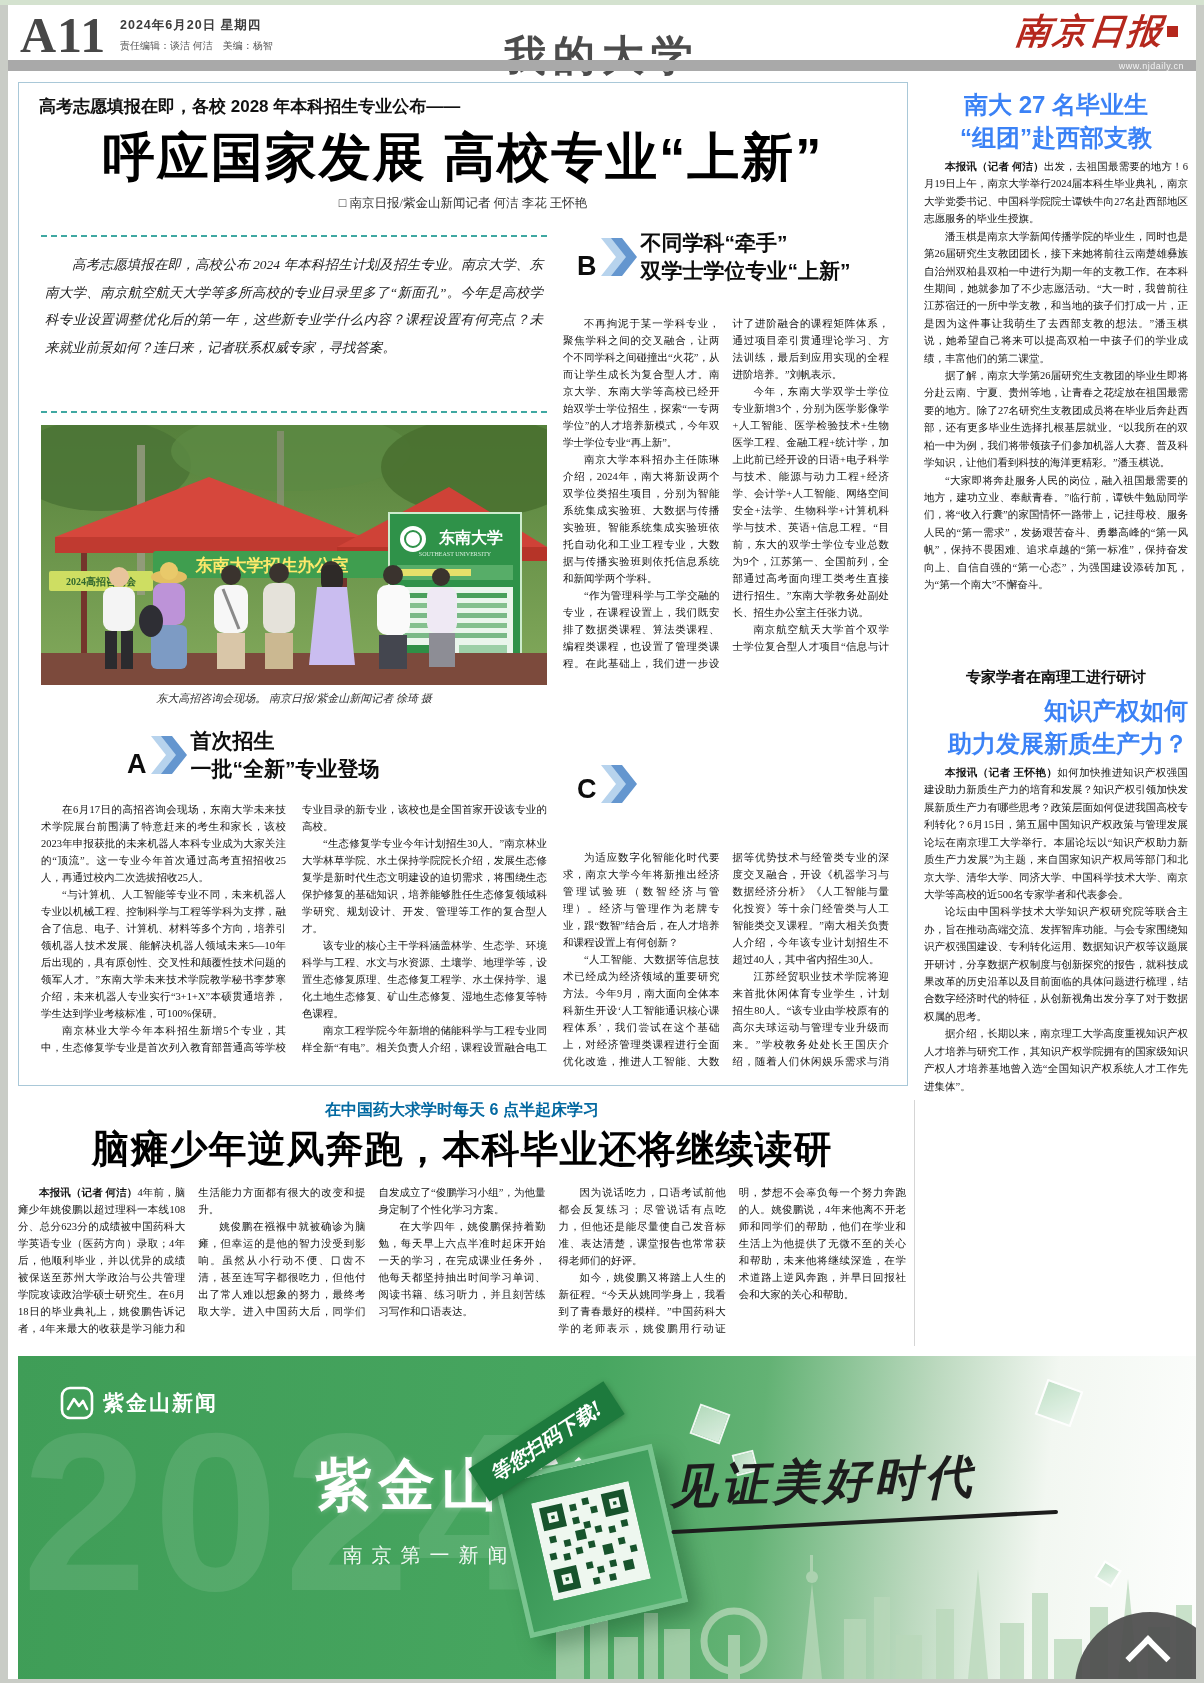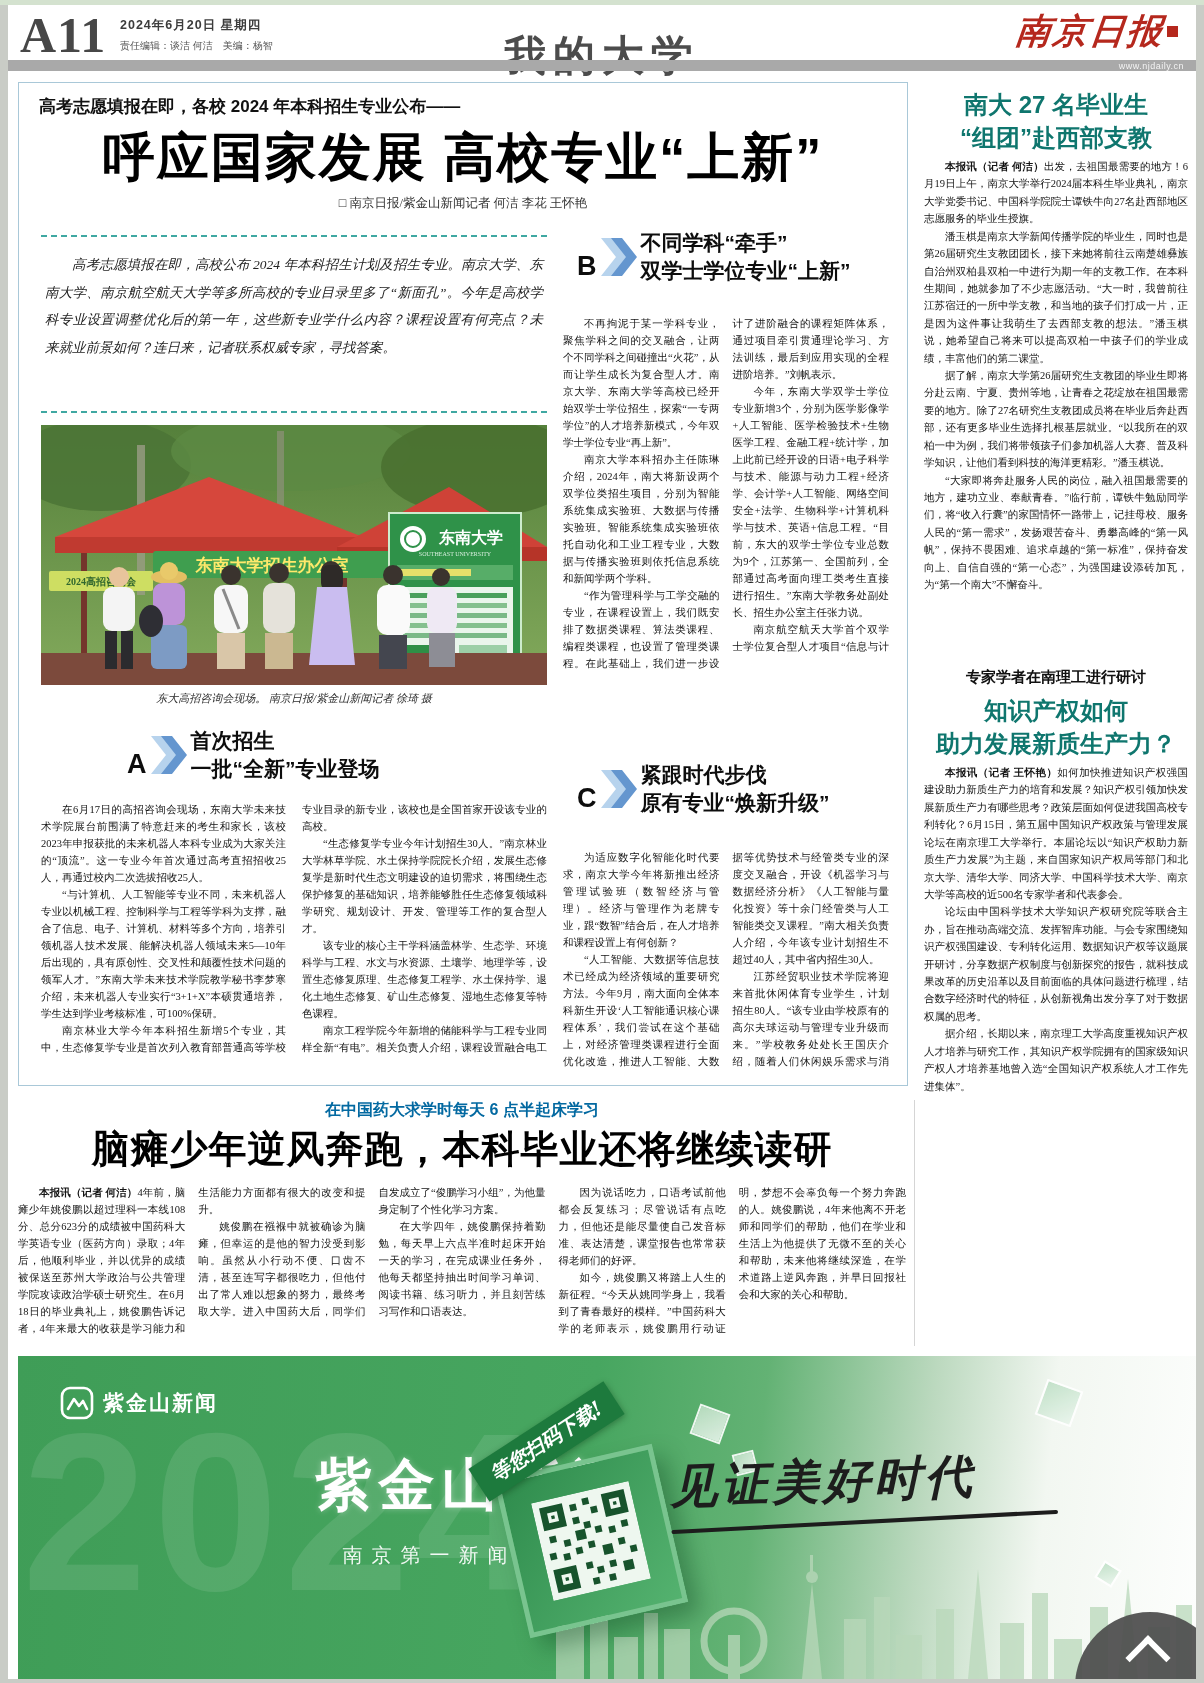--- a/index.html
+++ b/index.html
@@ -53,28 +53,28 @@
   
   .cols{column-fill:auto;overflow:hidden;text-align:justify;font-size:10.5px;line-height:1.62;color:#141414;}
   .cols p{margin:0;text-indent:2em;}
   .cols2a{position:absolute;left:22px;top:718px;width:506px;height:270px;column-count:2;column-gap:16px;}
   .cols2b{position:absolute;left:0;top:232px;width:326px;height:372px;column-count:2;column-gap:13px;}
   .cols2c{position:absolute;left:0;top:766px;width:326px;height:226px;column-count:2;column-gap:13px;}
   .lead{font-weight:bold;}
   
   .sidebar{position:absolute;left:916px;top:78px;width:264px;}
   .sb-title{font-family:"Liberation Sans",sans-serif;text-align:center;font-size:24px;
-    font-weight:bold;color:#0f766e;line-height:1.38;}
+    font-weight:bold;color:#3b82f6;line-height:1.38;}
   .sb-kicker{font-family:"Liberation Sans",sans-serif;text-align:center;font-size:15px;font-weight:bold;color:#111;}
   .sb-body{text-align:justify;font-size:10.5px;line-height:1.66;color:#141414;overflow:hidden;}
   .sb-body p{margin:0;text-indent:2em;}
   .a1-title{position:absolute;left:0;top:6px;width:264px;}
   .a1-body{position:absolute;left:0;top:76px;width:264px;height:474px;}
   .a2-kicker{position:absolute;left:0;top:586px;width:264px;}
-  .a2-title{position:absolute;left:0;top:612px;width:264px;}
+  .a2-title{position:absolute;left:0;top:612px;width:264px;text-align:right;}
   .a2-body{position:absolute;left:0;top:682px;width:264px;height:584px;}
   .vrule{position:absolute;left:906px;top:1096px;width:1px;height:246px;background:#d5d5d5;}
   
   .bt-kicker{position:absolute;left:10px;top:1096px;width:888px;text-align:center;
     font-family:"Liberation Sans",sans-serif;font-size:16px;font-weight:bold;color:#0369a1;}
   .bt-headline{position:absolute;left:10px;top:1120px;width:888px;text-align:center;
     font-family:"Liberation Serif",serif;font-size:38px;font-weight:bold;color:#000;letter-spacing:1px;}
   .bt-body{position:absolute;left:10px;top:1180px;width:888px;height:162px;
     column-count:5;column-gap:13px;}
   
@@ -121,21 +121,21 @@
   </div>
   <div class="masthead">我的大学</div>
   <div class="njlogo">
     <span class="cn">南京日报</span><span class="seal"></span>
   </div>
   <div class="headbar">
     <span class="url">www.njdaily.cn</span>
   </div>
 
   <div class="featurebox">
-    <div class="kicker">高考志愿填报在即，各校 2024 年本科招生专业公布——</div>
+    <div class="kicker">高考志愿填报在即，各校 2028 年本科招生专业公布——</div>
     <div class="bigheadline">呼应国家发展 高校专业“上新”</div>
     <div class="byline">□ 南京日报/紫金山新闻记者 何洁 李花 王怀艳</div>
 
     <div class="dash" style="top:152px;"></div>
     <div class="intro">高考志愿填报在即，高校公布 2024 年本科招生计划及招生专业。南京大学、东南大学、南京航空航天大学等多所高校的专业目录里多了“新面孔”。今年是高校学科专业设置调整优化后的第一年，这些新专业学什么内容？课程设置有何亮点？未来就业前景如何？连日来，记者联系权威专家，寻找答案。</div>
     <div class="dash" style="top:328px;"></div>
 
     <div class="photo">
       <svg width="506" height="260" viewBox="0 0 506 260">
         <defs>
@@ -261,24 +261,20 @@
         <p>南京航空航天大学首个双学士学位复合型人才项目“信息与计算科学+人工智能”今年开始招生，首批计划招生30人。</p>
 
       </div>
 
       <div class="sec-head" style="left:14px;top:678px;">
         <span class="sec-letter">C</span>
         <svg width="36" height="46" viewBox="0 0 36 46">
           <polygon points="0,4 11,4 28,23 11,42 0,42 15,23" fill="#b7d3ed"></polygon>
           <polygon points="10,4 21,4 36,23 21,42 10,42 25,23" fill="#6496cf"></polygon>
         </svg>
-        <div class="sec-title">
-          <div>紧跟时代步伐</div>
-          <div>原有专业“焕新升级”</div>
-        </div>
       </div>
       <div class="cols cols2c">
         <p>为适应数字化智能化时代要求，南京大学今年将新推出经济管理试验班（数智经济与管理）。经济与管理作为老牌专业，跟“数智”结合后，在人才培养和课程设置上有何创新？</p>
         <p>“人工智能、大数据等信息技术已经成为经济领域的重要研究方法。今年9月，南大面向全体本科新生开设‘人工智能通识核心课程体系’，我们尝试在这个基础上，对经济管理类课程进行全面优化改造，推进人工智能、大数据等优势技术与经管类专业的深度交叉融合，开设《机器学习与数据经济分析》《人工智能与量化投资》等十余门经管类与人工智能类交叉课程。”南大相关负责人介绍，今年该专业计划招生不超过40人，其中省内招生30人。</p>
         <p>江苏经贸职业技术学院将迎来首批休闲体育专业学生，计划招生80人。“该专业由学校原有的高尔夫球运动与管理专业升级而来。”学校教务处处长王国庆介绍，随着人们休闲娱乐需求与消费能力日益增强，休闲体育服务、休闲体育旅游、健身休闲及体育产品的研发和推广等都急需相关人才。学校此举也是着眼于《“健康中国2030”规划纲要》的人才需求，为健康中国建设培养更多人才。</p>
 
       </div>
     </div>
   </div>
 

